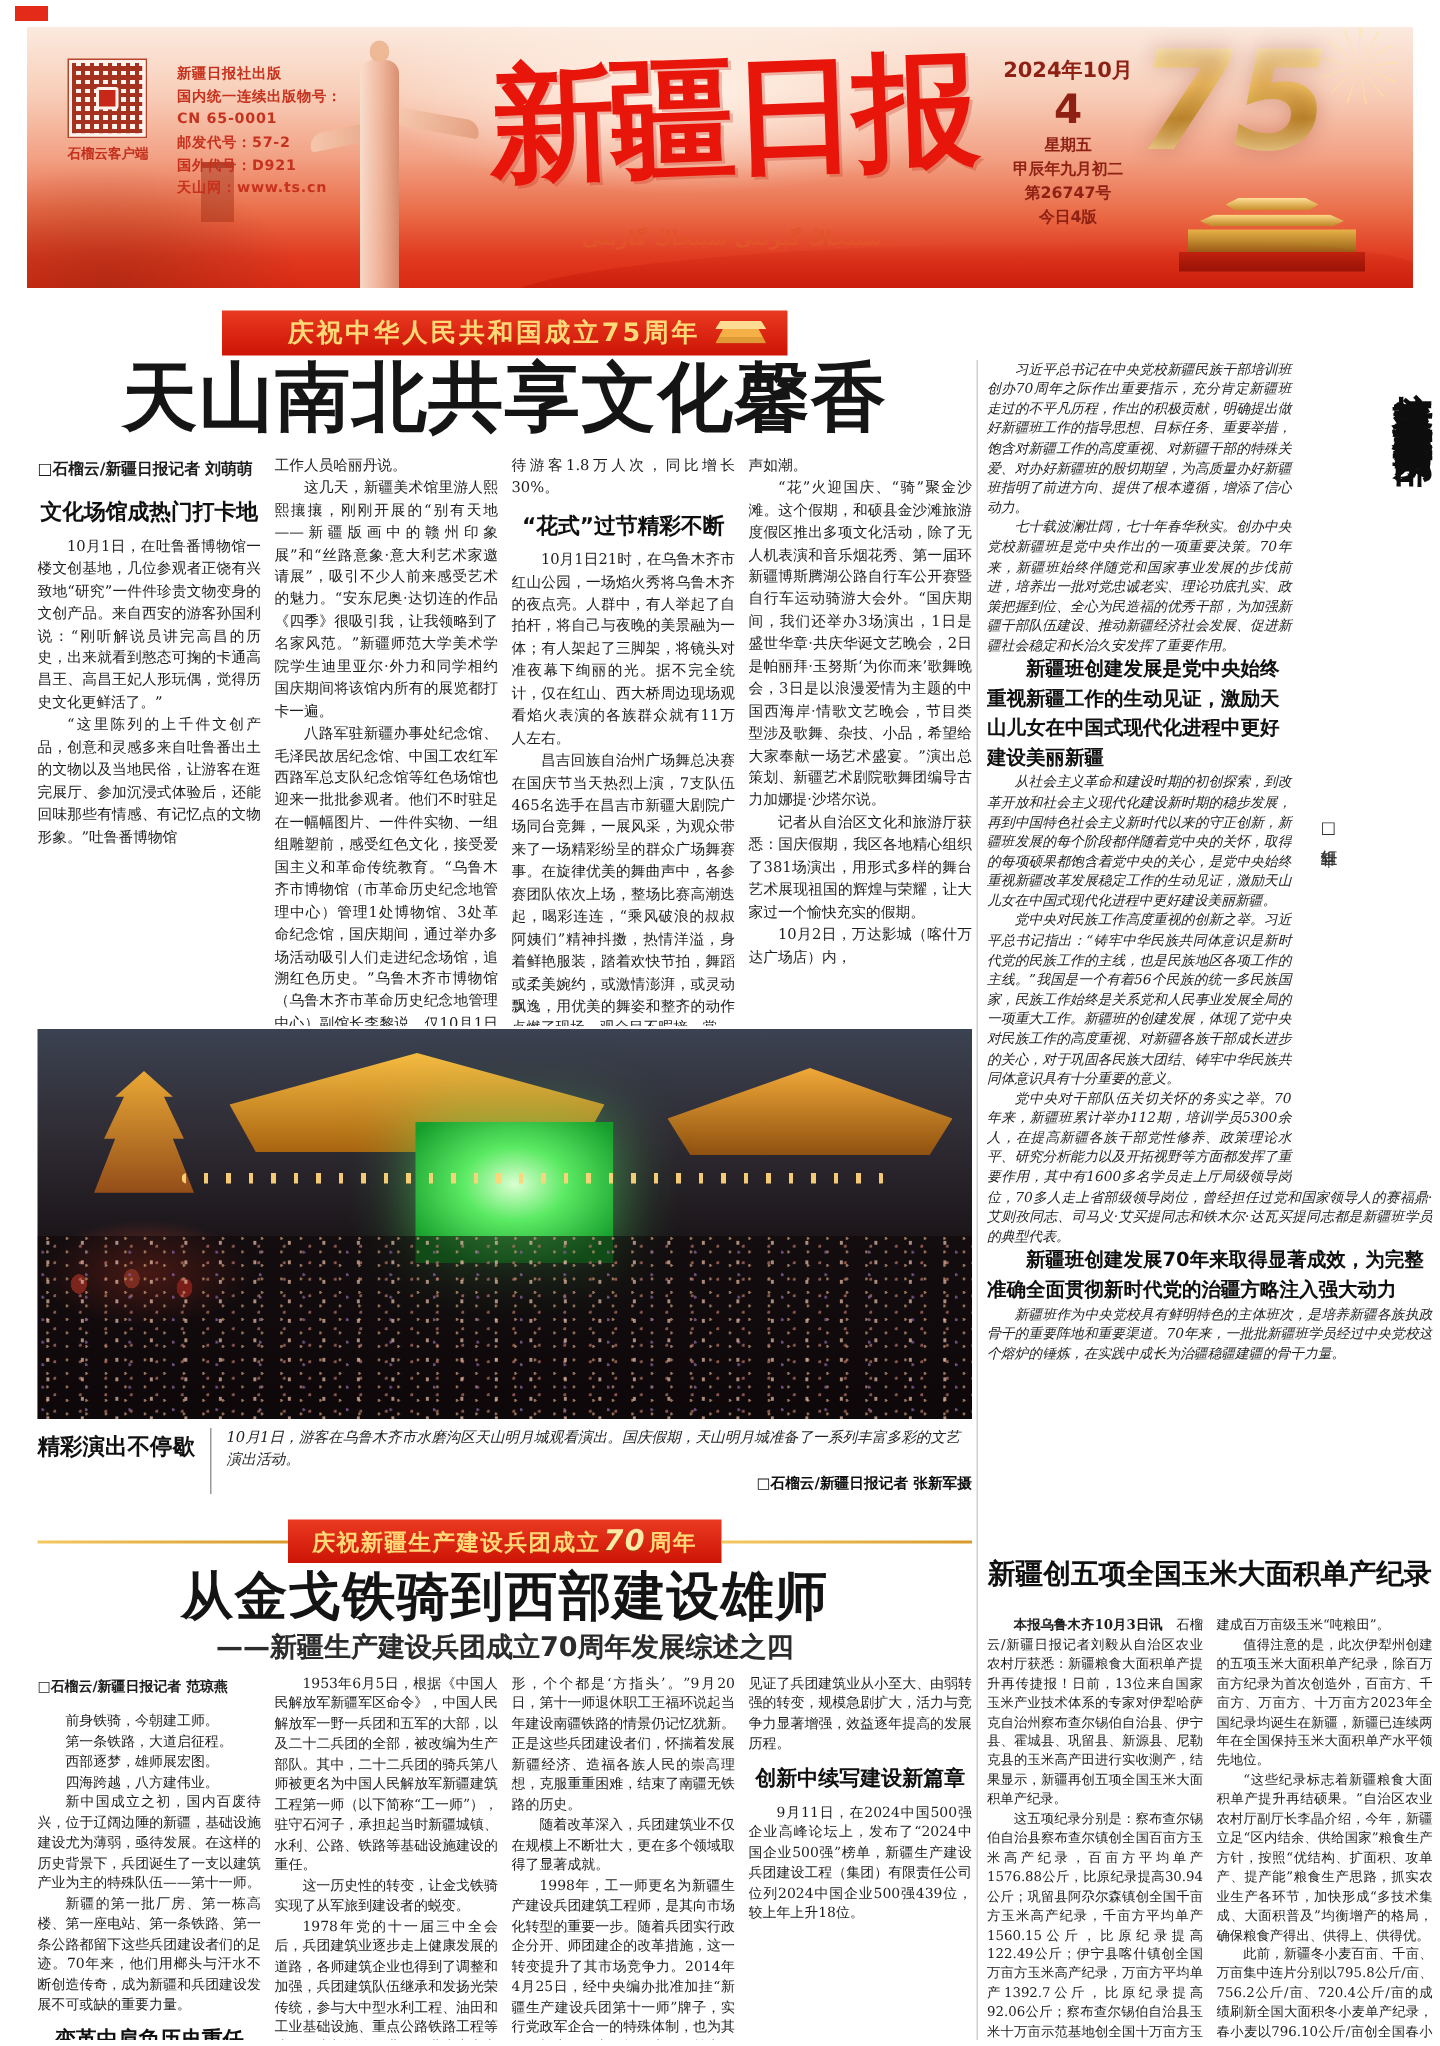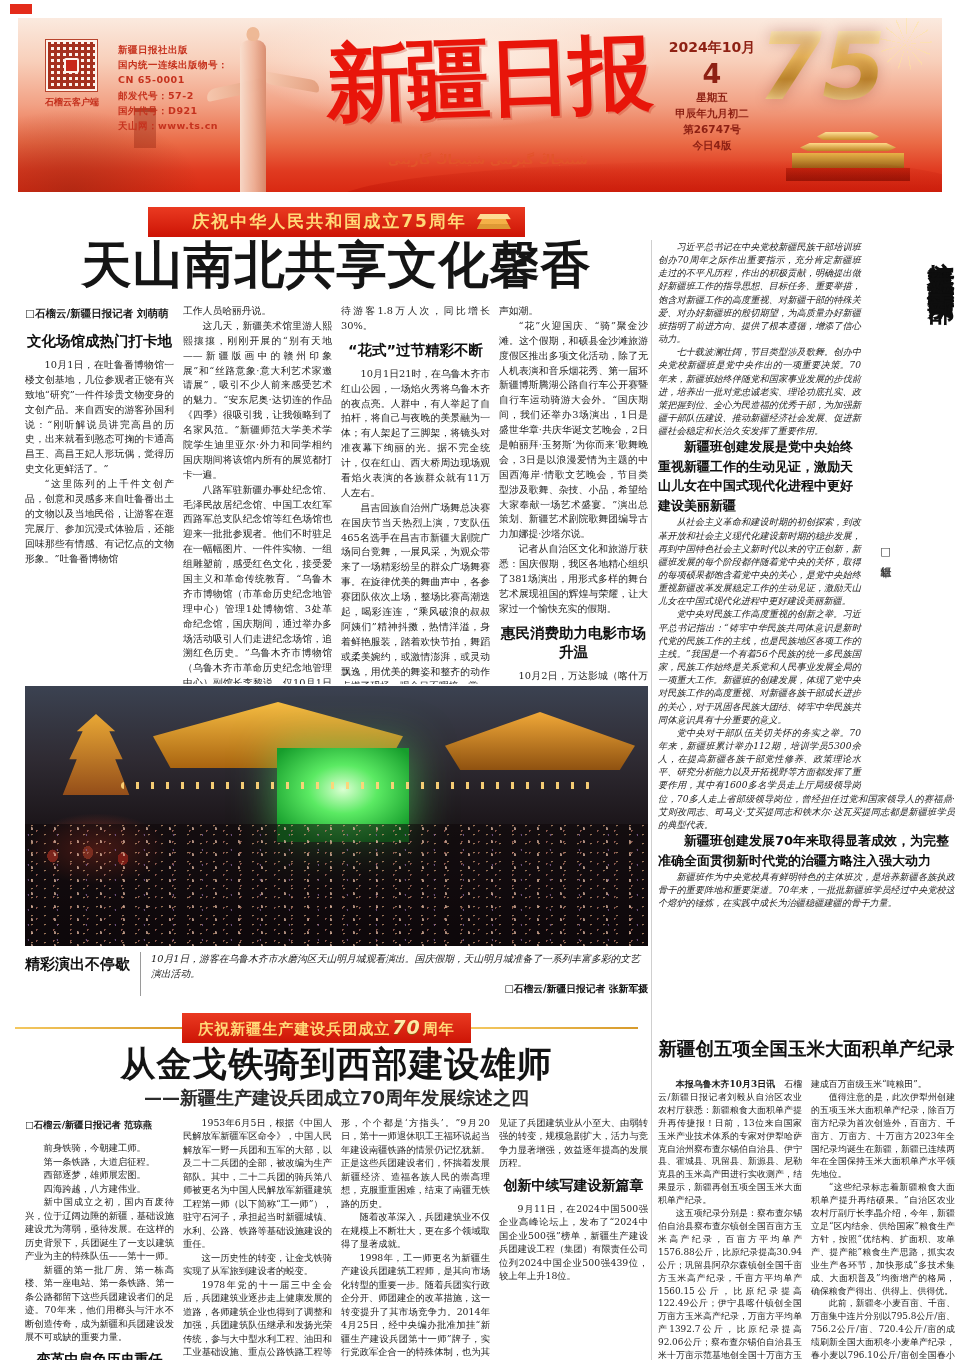--- a/index.html
+++ b/index.html
@@ -69,21 +69,21 @@
   
   .banner-nat{position:absolute;top:207px;left:25px;width:623px;text-align:center;}
   .banner-nat .pill{display:inline-block;position:relative;padding:3px 14px 4px 44px;
     background:linear-gradient(180deg,#ea3a21,#cd1405);color:#ffd977;font-weight:900;font-size:17px;
     letter-spacing:2px;}
   .tiananmen-mini{display:inline-block;width:34px;height:15px;margin:0 0 -2px 10px;opacity:.95;
     background:linear-gradient(180deg,#ffe59a 0 35%,#f6b84a 35% 70%,#dfa037 70% 100%);
     clip-path:polygon(15% 35%,0 35%,10% 0,90% 0,100% 35%,85% 35%,100% 100%,0 100%);}
   .headline-main{position:absolute;top:238px;left:25px;width:623px;text-align:center;
     font-size:50px;font-weight:900;color:#151515;letter-spacing:1px;line-height:1.1;}
-  .banner-corps-row{position:absolute;top:1013px;left:15px;width:623px;display:flex;align-items:center;}
+  .banner-corps-row{position:absolute;top:1013px;left:25px;width:623px;display:flex;align-items:center;}
   .gold-line{flex:1;height:2px;background:linear-gradient(90deg,#f4c860,#d79a2b);}
   .banner-corps{background:linear-gradient(180deg,#ea3a21,#cd1405);color:#ffd977;font-weight:900;
     font-size:15px;padding:3px 16px 4px;white-space:nowrap;letter-spacing:1px;}
   .banner-corps .gold-num{color:#ffe9a8;font-size:19px;font-style:italic;padding:0 2px;
     text-shadow:0 1px 0 #8a5a10;}
   .headline-corps{position:absolute;top:1041px;left:25px;width:623px;text-align:center;
     font-size:35px;font-weight:900;color:#141414;letter-spacing:1px;}
   .subtitle-corps{position:absolute;top:1086px;left:25px;width:623px;text-align:center;
     font-size:18px;font-weight:600;color:#2c2c2c;}
   .headline-corn{position:absolute;top:1036px;left:658px;width:297px;text-align:center;
@@ -225,21 +225,20 @@
       <div class="col">
         <p class="noindent">待游客1.8万人次，同比增长30%。</p>
         <h3 class="colhead">“花式”过节精彩不断</h3>
         <p>10月1日21时，在乌鲁木齐市红山公园，一场焰火秀将乌鲁木齐的夜点亮。人群中，有人举起了自拍杆，将自己与夜晚的美景融为一体；有人架起了三脚架，将镜头对准夜幕下绚丽的光。据不完全统计，仅在红山、西大桥周边现场观看焰火表演的各族群众就有11万人左右。</p>
         <p>昌吉回族自治州广场舞总决赛在国庆节当天热烈上演，7支队伍465名选手在昌吉市新疆大剧院广场同台竞舞，一展风采，为观众带来了一场精彩纷呈的群众广场舞赛事。在旋律优美的舞曲声中，各参赛团队依次上场，整场比赛高潮迭起，喝彩连连，“乘风破浪的叔叔阿姨们”精神抖擞，热情洋溢，身着鲜艳服装，踏着欢快节拍，舞蹈或柔美婉约，或激情澎湃，或灵动飘逸，用优美的舞姿和整齐的动作点燃了现场，观众目不暇接，掌</p>
       </div>
       <div class="col">
         <p class="noindent">声如潮。</p>
         <p>“花”火迎国庆、“骑”聚金沙滩。这个假期，和硕县金沙滩旅游度假区推出多项文化活动，除了无人机表演和音乐烟花秀、第一届环新疆博斯腾湖公路自行车公开赛暨自行车运动骑游大会外。“国庆期间，我们还举办3场演出，1日是盛世华章·共庆华诞文艺晚会，2日是帕丽拜·玉努斯‘为你而来’歌舞晚会，3日是以浪漫爱情为主题的中国西海岸·情歌文艺晚会，节目类型涉及歌舞、杂技、小品，希望给大家奉献一场艺术盛宴。”演出总策划、新疆艺术剧院歌舞团编导古力加娜提·沙塔尔说。</p>
         <p>记者从自治区文化和旅游厅获悉：国庆假期，我区各地精心组织了381场演出，用形式多样的舞台艺术展现祖国的辉煌与荣耀，让大家过一个愉快充实的假期。</p>
-        <h3 class="colhead">惠民消费助力电影市场升温</h3>
         <p>10月2日，万达影城（喀什万达广场店）内，</p>
       </div>
     </div>
 </div>
 
 <div class="photo">
   <div class="ph-tower"></div>
   <div class="ph-roof"></div>
   <div class="ph-roof2"></div>
   <div class="ph-screen"></div>
@@ -258,21 +257,21 @@
 </div>
 
 <div class="vsep"></div>
 <div class="article-right">
   <div class="vert-block">
     <div class="vert-headline">培养造就更多忠诚干净担当的高素质干部</div>
     <div class="vert-byline">□幸组轩</div>
   </div>
   <div>
       <p>习近平总书记在中央党校新疆民族干部培训班创办70周年之际作出重要指示，充分肯定新疆班走过的不平凡历程，作出的积极贡献，明确提出做好新疆班工作的指导思想、目标任务、重要举措，饱含对新疆工作的高度重视、对新疆干部的特殊关爱、对办好新疆班的殷切期望，为高质量办好新疆班指明了前进方向、提供了根本遵循，增添了信心动力。</p>
-      <p>七十载波澜壮阔，节目类型涉及歌舞。创办中央党校新疆班是党中央作出的一项重要决策。70年来，新疆班始终伴随党和国家事业发展的步伐前进，培养出一批对党忠诚老实、理论功底扎实、政策把握到位、全心为民造福的优秀干部，为加强新疆干部队伍建设、推动新疆经济社会发展、促进新疆社会稳定和长治久安发挥了重要作用。</p>
+      <p>七十载波澜壮阔，七十年春华秋实。创办中央党校新疆班是党中央作出的一项重要决策。70年来，新疆班始终伴随党和国家事业发展的步伐前进，培养出一批对党忠诚老实、理论功底扎实、政策把握到位、全心为民造福的优秀干部，为加强新疆干部队伍建设、推动新疆经济社会发展、促进新疆社会稳定和长治久安发挥了重要作用。</p>
       <h3 class="colhead">新疆班创建发展是党中央始终重视新疆工作的生动见证，激励天山儿女在中国式现代化进程中更好建设美丽新疆</h3>
       <p>从社会主义革命和建设时期的初创探索，到改革开放和社会主义现代化建设新时期的稳步发展，再到中国特色社会主义新时代以来的守正创新，新疆班发展的每个阶段都伴随着党中央的关怀，取得的每项硕果都饱含着党中央的关心，是党中央始终重视新疆改革发展稳定工作的生动见证，激励天山儿女在中国式现代化进程中更好建设美丽新疆。</p>
       <p>党中央对民族工作高度重视的创新之举。习近平总书记指出：“铸牢中华民族共同体意识是新时代党的民族工作的主线，也是民族地区各项工作的主线。”我国是一个有着56个民族的统一多民族国家，民族工作始终是关系党和人民事业发展全局的一项重大工作。新疆班的创建发展，体现了党中央对民族工作的高度重视、对新疆各族干部成长进步的关心，对于巩固各民族大团结、铸牢中华民族共同体意识具有十分重要的意义。</p>
       <p>党中央对干部队伍关切关怀的务实之举。70年来，新疆班累计举办112期，培训学员5300余人，在提高新疆各族干部党性修养、政策理论水平、研究分析能力以及开拓视野等方面都发挥了重要作用，其中有1600多名学员走上厅局级领导岗位，70多人走上省部级领导岗位，曾经担任过党和国家领导人的赛福鼎·艾则孜同志、司马义·艾买提同志和铁木尔·达瓦买提同志都是新疆班学员的典型代表。</p>
       <h3 class="colhead">新疆班创建发展70年来取得显著成效，为完整准确全面贯彻新时代党的治疆方略注入强大动力</h3>
       <p>新疆班作为中央党校具有鲜明特色的主体班次，是培养新疆各族执政骨干的重要阵地和重要渠道。70年来，一批批新疆班学员经过中央党校这个熔炉的锤炼，在实践中成长为治疆稳疆建疆的骨干力量。</p>
     </div>
 </div>
 
 <div class="banner-corps-row">

